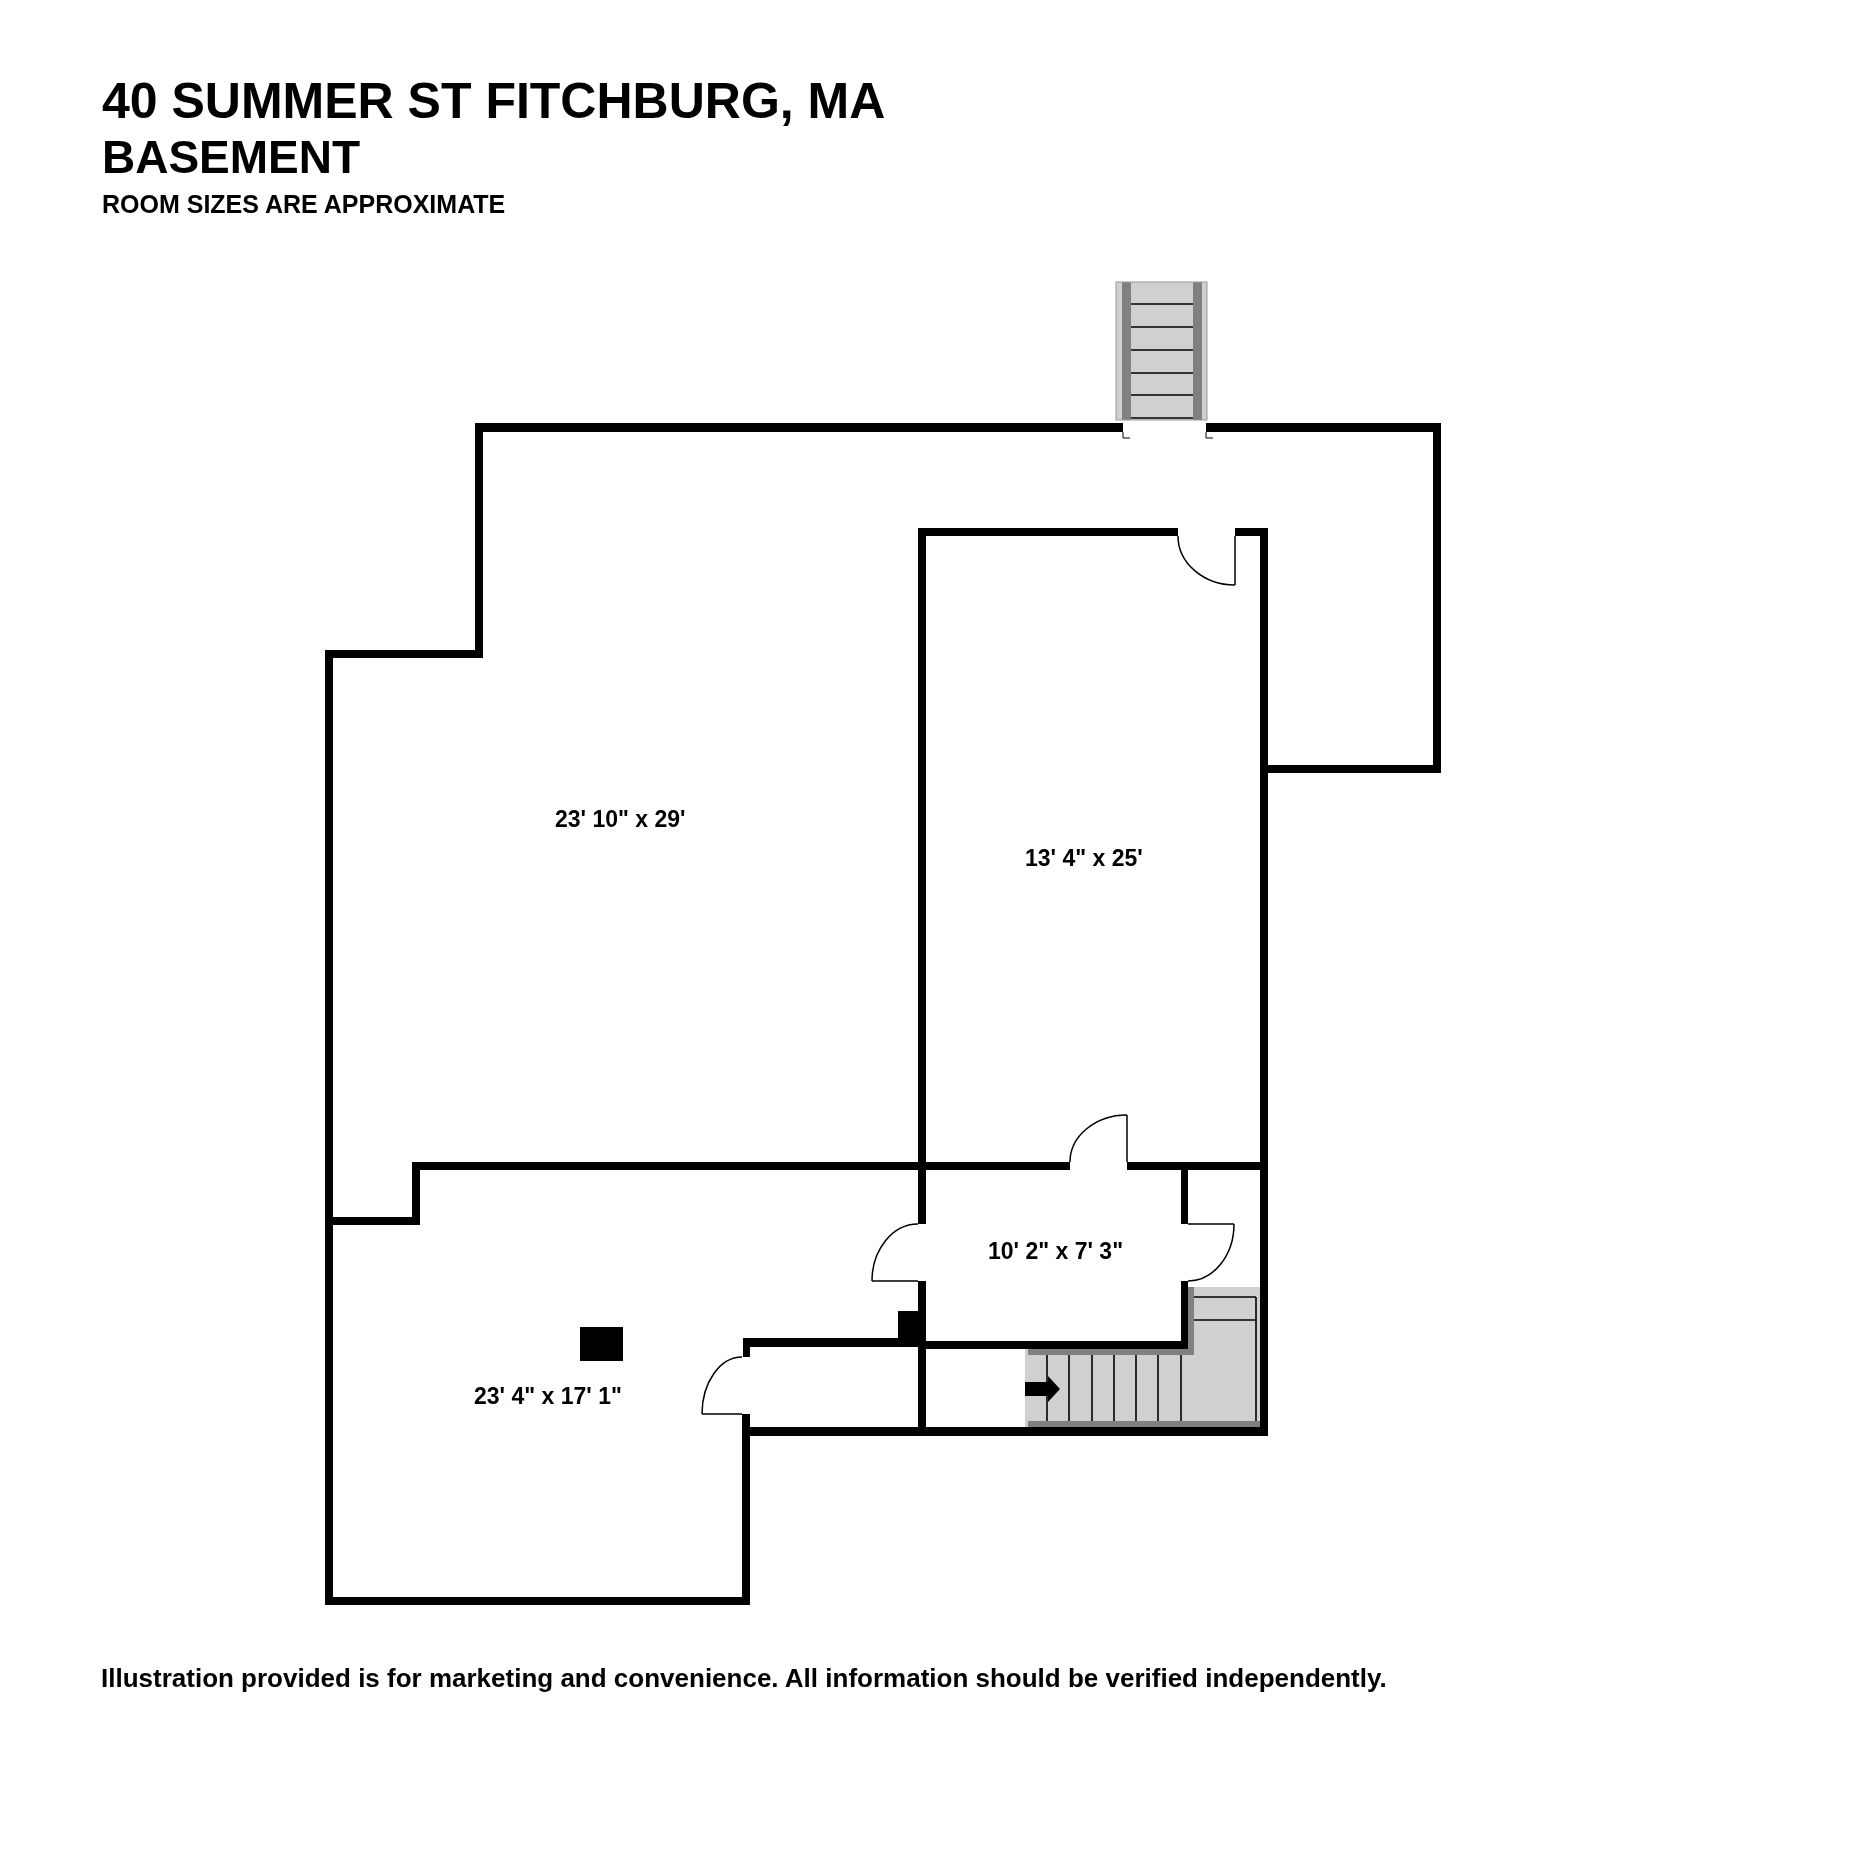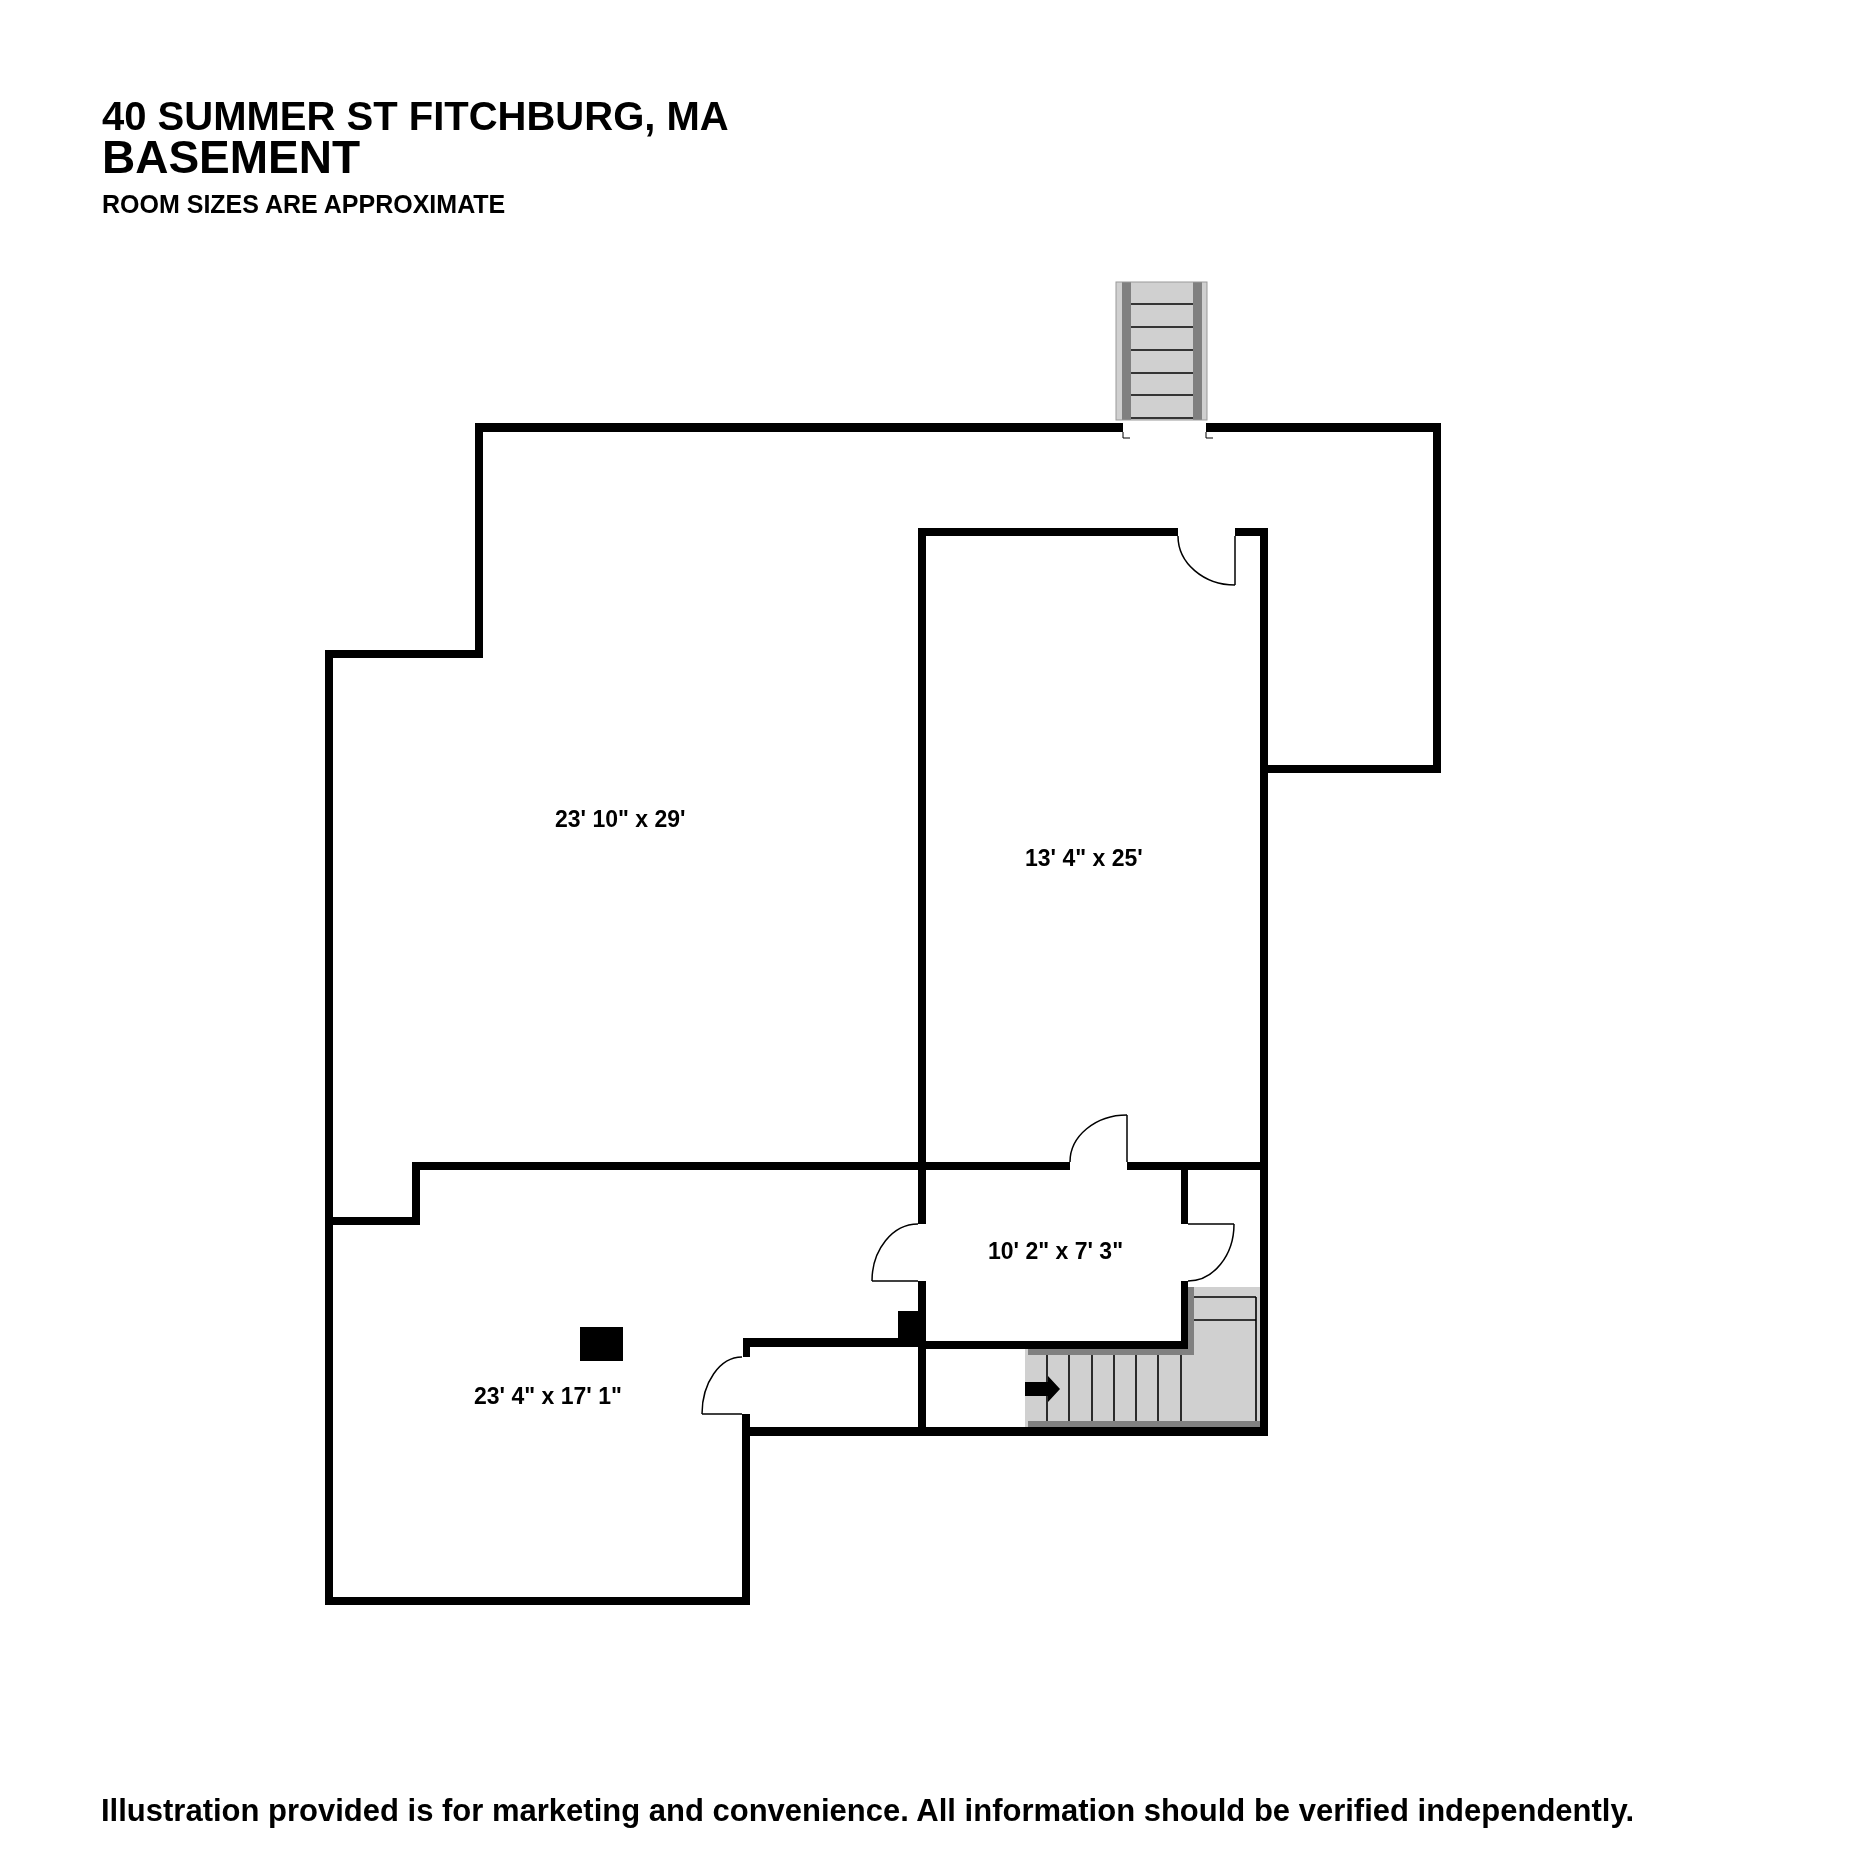--- a/index.html
+++ b/index.html
@@ -1,21 +1,21 @@
 <!DOCTYPE html>
 <html><head>
   <meta charset="utf-8">
   <style>
     html, body { margin: 0; padding: 0; background: #ffffff; }
     body { width: 1850px; height: 1850px; position: relative; overflow: hidden; font-family: "Liberation Sans", sans-serif; color: #000; }
     .title { position: absolute; left: 102px; margin: 0; font-weight: bold; line-height: 1; white-space: nowrap; letter-spacing: 0px; }
-    .t1 { top: 96px; font-size: 40px; }
+    .t1 { top: 76px; font-size: 50px; }
     .t2 { top: 134px; font-size: 46px; }
     .t3 { top: 192px; font-size: 25px; }
-    .footer { position: absolute; left: 101px; top: 1795px; font-size: 31px; font-weight: bold; white-space: nowrap; line-height: 1; }
+    .footer { position: absolute; left: 101px; top: 1665px; font-size: 26px; font-weight: bold; white-space: nowrap; line-height: 1; }
     svg#plan { position: absolute; left: 0; top: 0; }
     .wall { fill: #000; }
     .door-leaf { stroke: #000; stroke-width: 1.5; fill: none; }
     .stair-fill { fill: #d0d0d0; }
     .stair-rail { fill: #808080; }
     .tread { stroke: #000; stroke-width: 1.6; }
     .label { position: absolute; font-weight: bold; font-size: 23px; line-height: 1; white-space: nowrap; }
   </style>
 </head>
 <body>

